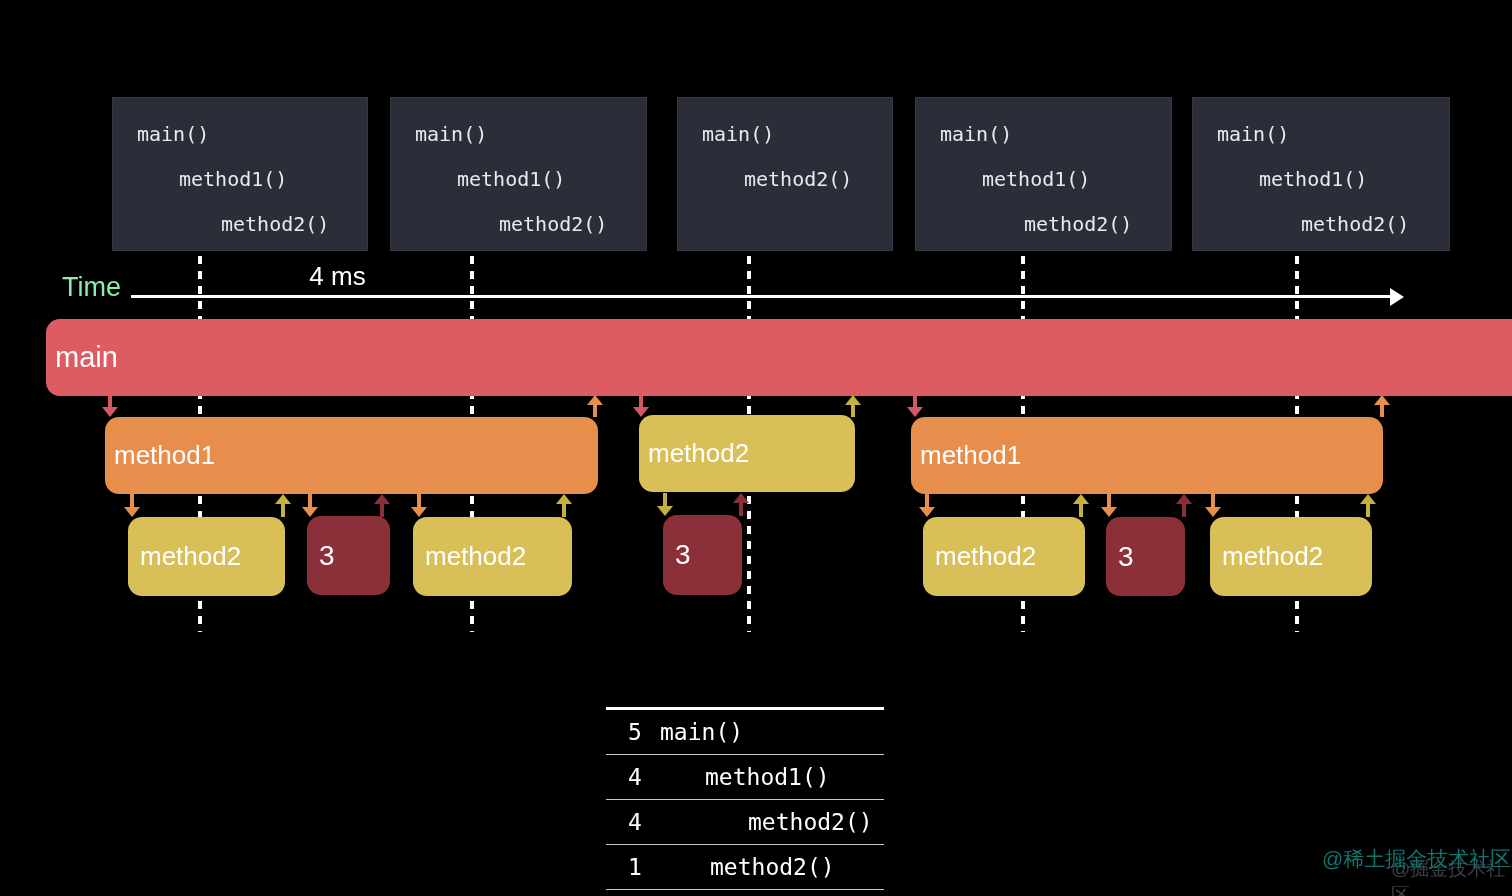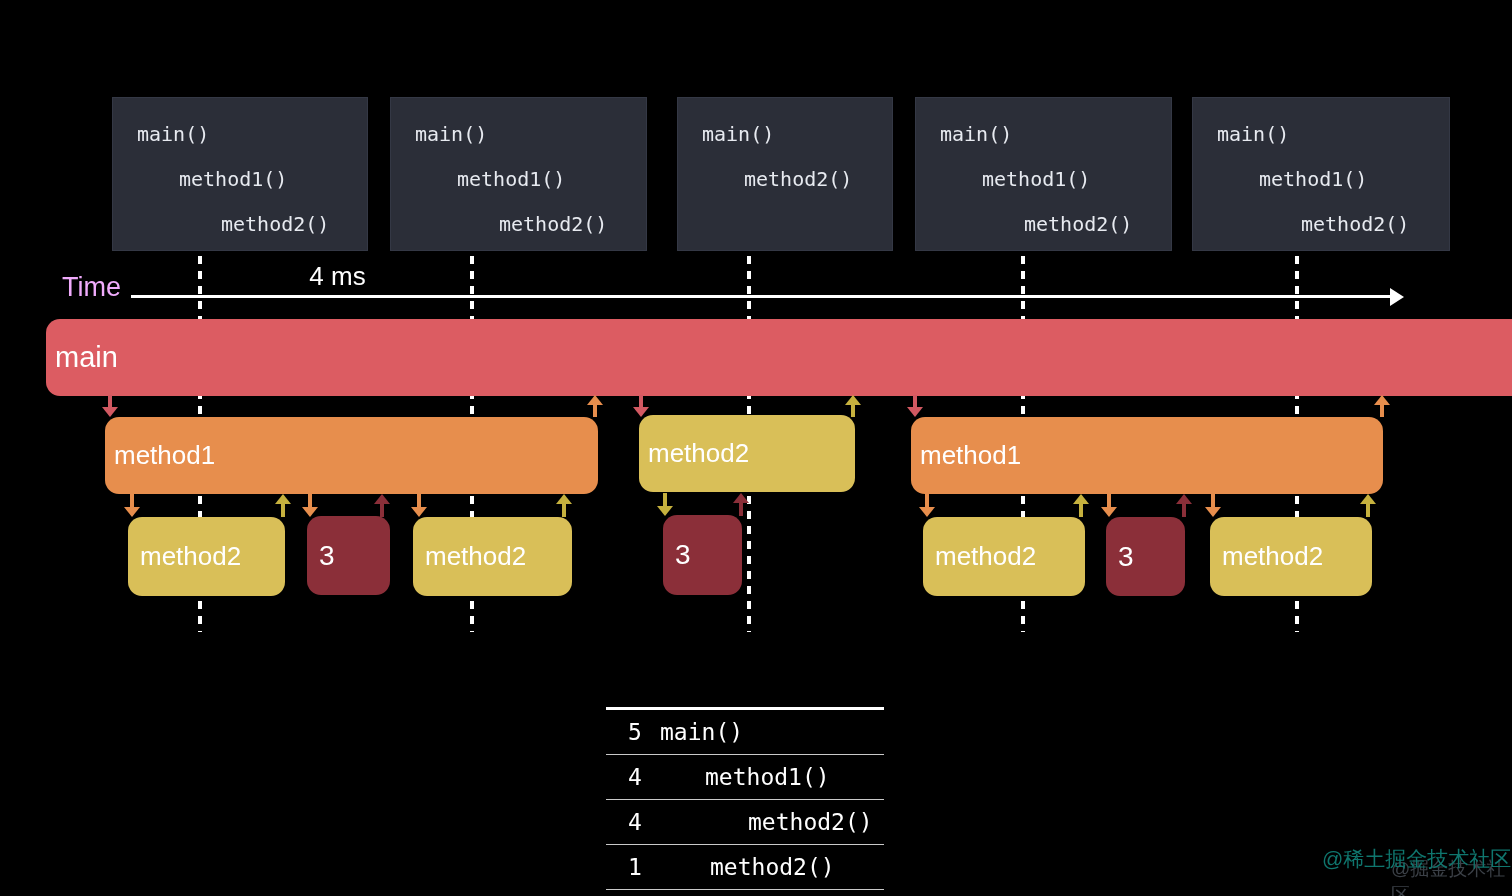--- a/index.html
+++ b/index.html
@@ -15,21 +15,21 @@
   .stack .sl:nth-child(2){margin-left:66px;}
   .stack .sl:nth-child(3){margin-left:108px;}
   #s1{left:112px;width:256px;} #s2{left:390px;width:257px;} #s3{left:677px;width:216px;}
   #s4{left:915px;width:257px;} #s5{left:1192px;width:258px;}
 
   
   .dash{position:absolute;top:256px;height:376px;width:4px;
         background:repeating-linear-gradient(to bottom,#fff 0 8px,transparent 8px 15px);}
 
   
-  .time-label{position:absolute;left:62px;top:272px;font-size:27px;color:#f0abfc;}
+  .time-label{position:absolute;left:62px;top:272px;font-size:27px;color:#86efac;}
   .time-line{position:absolute;left:131px;top:295px;width:1259px;height:3px;background:#fff;}
   .time-head{position:absolute;left:1390px;top:288px;width:0;height:0;
              border-top:9px solid transparent;border-bottom:9px solid transparent;
              border-left:14px solid #fff;}
   .interval-label{position:absolute;left:260px;top:261px;width:155px;text-align:center;
                   font-size:26px;color:#fff;}
 
   
   .bar{position:absolute;border-radius:14px;color:#fff;display:flex;align-items:center;
        box-sizing:border-box;white-space:nowrap;}

